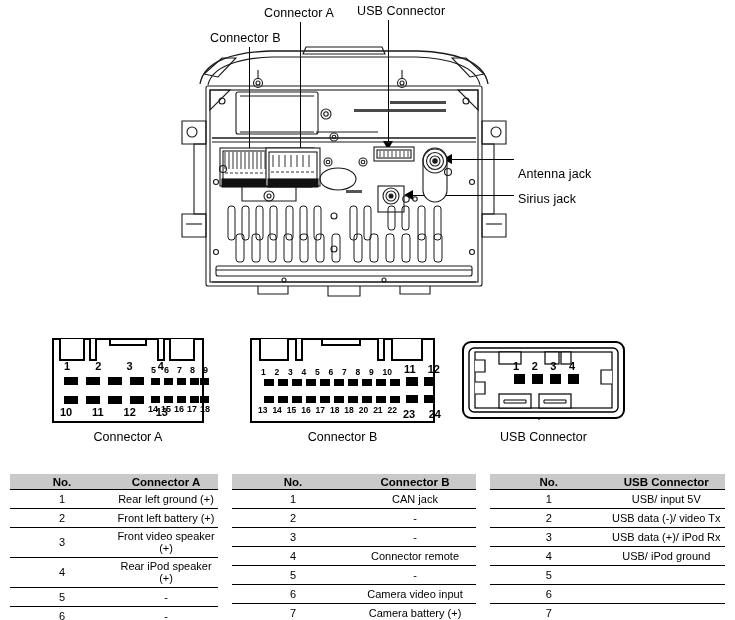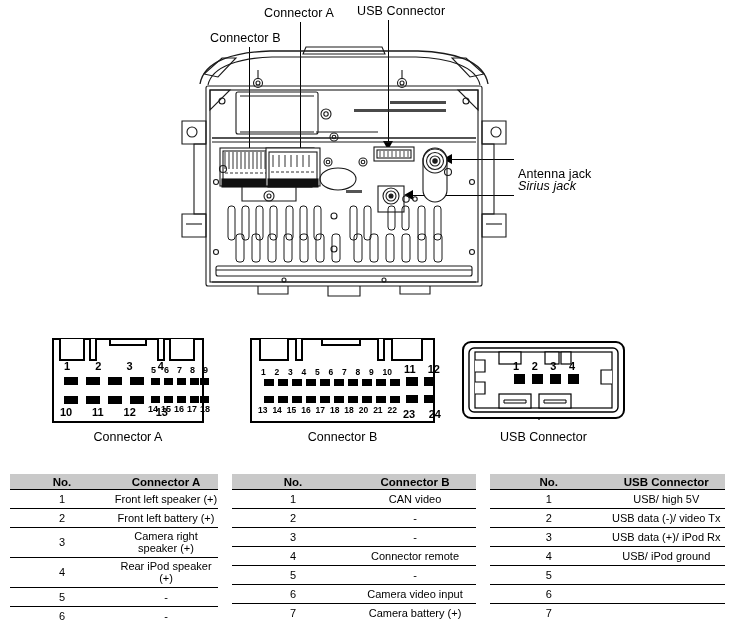--- a/index.html
+++ b/index.html
@@ -106,21 +106,21 @@
 <div class="abs" style="left:244px; top:148px; width:0;height:0;
      border-left:5px solid transparent;border-right:5px solid transparent;
      border-top:9px solid #000;"></div>
 
 <div class="callout-label" style="left:518px; top:151px;margin-top:16px;">Antenna jack</div>
 <div class="leader leader-h" style="left:452px; top:159px; width:62px;"></div>
 <div class="abs" style="left:443px; top:154px; width:0;height:0;
      border-top:5px solid transparent;border-bottom:5px solid transparent;
      border-right:9px solid #000;"></div>
 
-<div class="callout-label" style="left:518px; top:179px;font-style:italic;">Sirius jack</div>
+<div class="callout-label" style="left:518px; top:192px;">Sirius jack</div>
 <div class="leader leader-h" style="left:413px; top:195px; width:101px;"></div>
 <div class="abs" style="left:404px; top:190px; width:0;height:0;
      border-top:5px solid transparent;border-bottom:5px solid transparent;
      border-right:9px solid #000;"></div>
 
 <div id="unit-illustration">
 <svg width="332" height="255" viewBox="0 0 332 255" xmlns="http://www.w3.org/2000/svg" fill="none" stroke="#1a1a1a" stroke-width="1.1">
 
   <path d="M22 40 C26 16 58 8 92 7 L240 7 C274 8 306 16 310 40" stroke-width="1.3"></path>
   <path d="M30 41 C34 22 62 14 94 13 L238 13 C270 14 298 22 302 41" stroke-width="1.1"></path>
@@ -472,29 +472,29 @@
 <table class="pin-table tbl-a">
   <thead>
     <tr>
       <th class="num">No.</th>
       <th>Connector A</th>
     </tr>
   </thead>
   <tbody>
       <tr>
         <td class="num">1</td>
-        <td>Front left speaker (+)</td>
+        <td>Rear left ground (+)</td>
       </tr>
       <tr>
         <td class="num">2</td>
         <td>Front left battery (+)</td>
       </tr>
       <tr>
         <td class="num">3</td>
-        <td>Camera right speaker (+)</td>
+        <td>Front video speaker (+)</td>
       </tr>
       <tr>
         <td class="num">4</td>
         <td>Rear iPod speaker (+)</td>
       </tr>
       <tr>
         <td class="num">5</td>
         <td>-</td>
       </tr>
       <tr>
@@ -507,21 +507,21 @@
 <table class="pin-table tbl-b">
   <thead>
     <tr>
       <th class="num">No.</th>
       <th>Connector B</th>
     </tr>
   </thead>
   <tbody>
       <tr>
         <td class="num">1</td>
-        <td>CAN video</td>
+        <td>CAN jack</td>
       </tr>
       <tr>
         <td class="num">2</td>
         <td>-</td>
       </tr>
       <tr>
         <td class="num">3</td>
         <td>-</td>
       </tr>
       <tr>
@@ -546,21 +546,21 @@
 <table class="pin-table tbl-c">
   <thead>
     <tr>
       <th class="num">No.</th>
       <th>USB Connector</th>
     </tr>
   </thead>
   <tbody>
       <tr>
         <td class="num">1</td>
-        <td>USB/ high 5V</td>
+        <td>USB/ input 5V</td>
       </tr>
       <tr>
         <td class="num">2</td>
         <td>USB data (-)/ video Tx</td>
       </tr>
       <tr>
         <td class="num">3</td>
         <td>USB data (+)/ iPod Rx</td>
       </tr>
       <tr>

